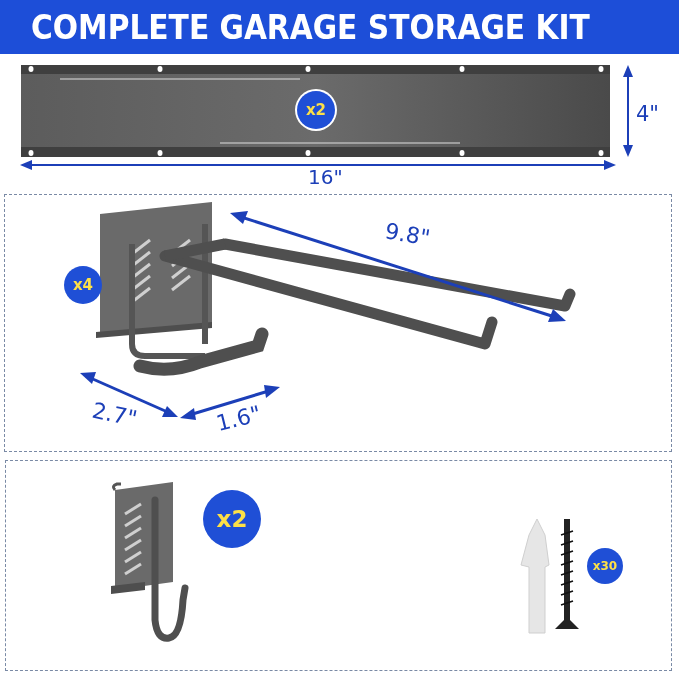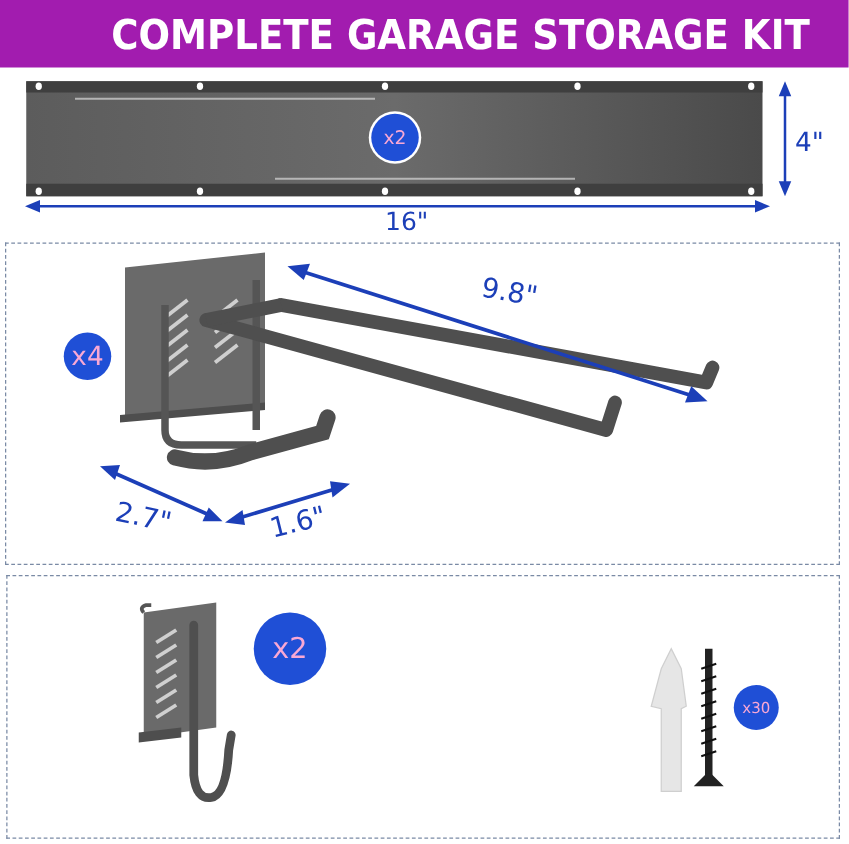--- a/index.html
+++ b/index.html
@@ -1,21 +1,21 @@
 <!DOCTYPE html>
 <html><head>
 <meta charset="utf-8">
 <style>
   html,body{margin:0;padding:0;background:#fff;}
   body{width:679px;height:675px;position:relative;overflow:hidden;font-family:"Liberation Sans",sans-serif;}
-  .header{position:absolute;left:0;top:0;width:679px;height:54px;background:#a21caf;display:flex;align-items:center;justify-content:flex-end;}
+  .header{position:absolute;left:0;top:0;width:679px;height:54px;background:#1d4ed8;display:flex;align-items:center;justify-content:flex-start;}
   .header h1{margin:0;color:#fff;font-family:"DejaVu Sans",sans-serif;font-weight:bold;font-size:33px;letter-spacing:0px;transform:scaleX(0.9);white-space:nowrap;}
   .abs{position:absolute;}
   .dim{color:#1c3fb8;font-family:"DejaVu Sans",sans-serif;font-size:20px;}
-  .badge{position:absolute;border-radius:50%;background:#1f4fd6;color:#f9a8d4;display:flex;align-items:center;justify-content:center;font-family:"DejaVu Sans",sans-serif;font-weight:normal;}
+  .badge{position:absolute;border-radius:50%;background:#1f4fd6;color:#fde047;display:flex;align-items:center;justify-content:center;font-family:"DejaVu Sans",sans-serif;font-weight:bold;}
   .panel{position:absolute;border:1.5px dashed #7a8aa5;box-sizing:border-box;}
   svg{position:absolute;overflow:visible;}
 </style>
 </head>
 <body>
 
 <div class="header">
   <h1>COMPLETE GARAGE STORAGE KIT</h1>
 </div>
 
@@ -86,21 +86,21 @@
   <polygon points="566,127 548,128 553,115" fill="#1c3fb8"></polygon>
 
   <line x1="86" y1="182" x2="172" y2="220" stroke="#1c3fb8" stroke-width="3"></line>
   <polygon points="80,179 96,178 92,190" fill="#1c3fb8"></polygon>
   <polygon points="178,223 162,223 167,212" fill="#1c3fb8"></polygon>
 
   <line x1="186" y1="222" x2="272" y2="196" stroke="#1c3fb8" stroke-width="3"></line>
   <polygon points="180,224 194,214 196,226" fill="#1c3fb8"></polygon>
   <polygon points="280,193 266,204 264,191" fill="#1c3fb8"></polygon>
 </svg>
-<div class="badge" style="left:51px;top:266px;width:38px;height:38px;font-size:21px;">x4</div>
+<div class="badge" style="left:64px;top:266px;width:38px;height:38px;font-size:15px;">x4</div>
 <div class="abs dim" style="left:385px;top:222px;font-size:22px;transform:rotate(10deg);">9.8"</div>
 <div class="abs dim" style="left:92px;top:402px;font-size:22px;transform:rotate(12deg);">2.7"</div>
 <div class="abs dim" style="left:216px;top:406px;font-size:22px;transform:rotate(-14deg);">1.6"</div>
 
 <div class="panel" style="left:5px;top:460px;width:667px;height:211px;"></div>
 <svg width="120" height="170" style="left:105px;top:480px;">
   <polygon points="10,10 68,2 68,102 10,110" fill="#6a6a6a"></polygon>
   <path d="M10,10 Q6,6 12,4 L16,4" stroke="#555" stroke-width="3" fill="none"></path>
   <polygon points="6,106 40,102 40,110 6,114" fill="#4e4e4e"></polygon>
   <g stroke="#cfcfcf" stroke-width="3">

